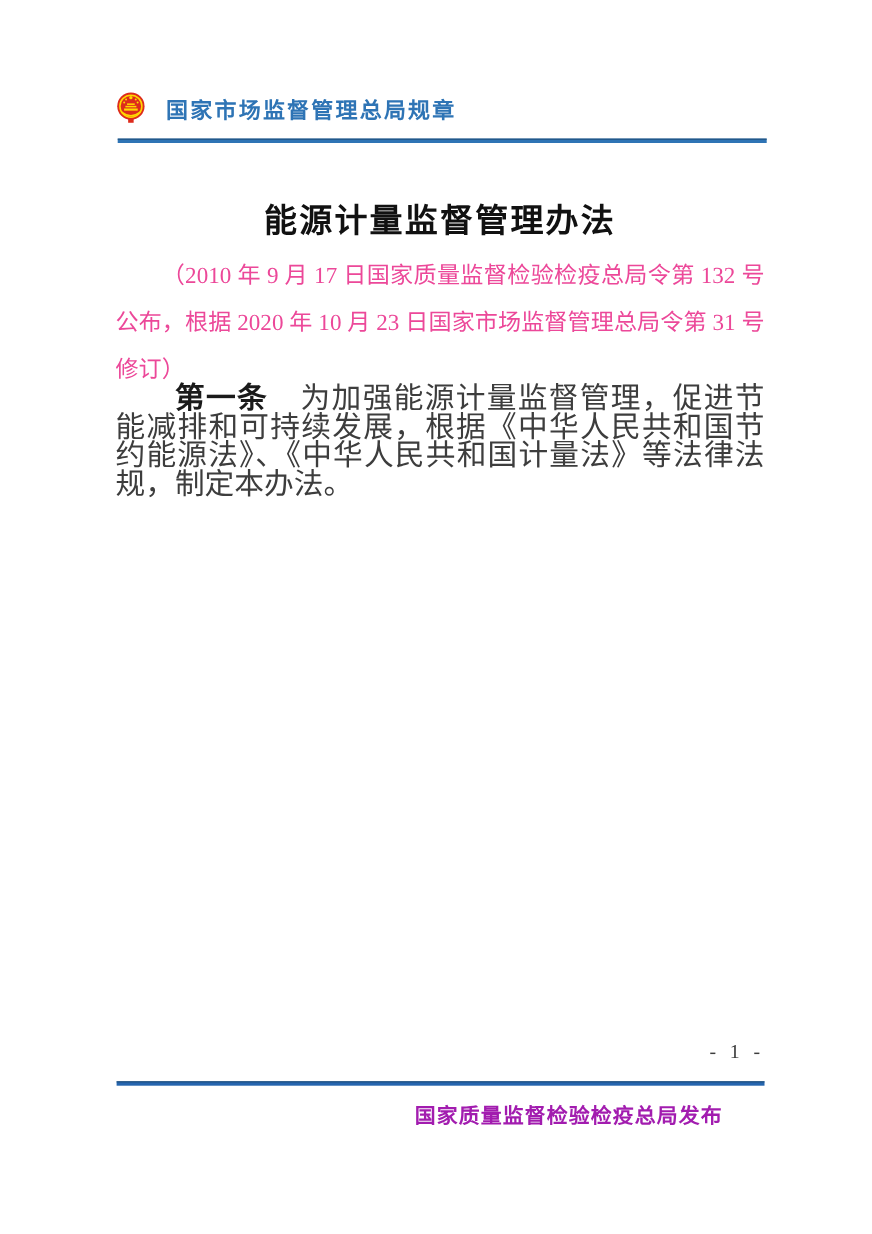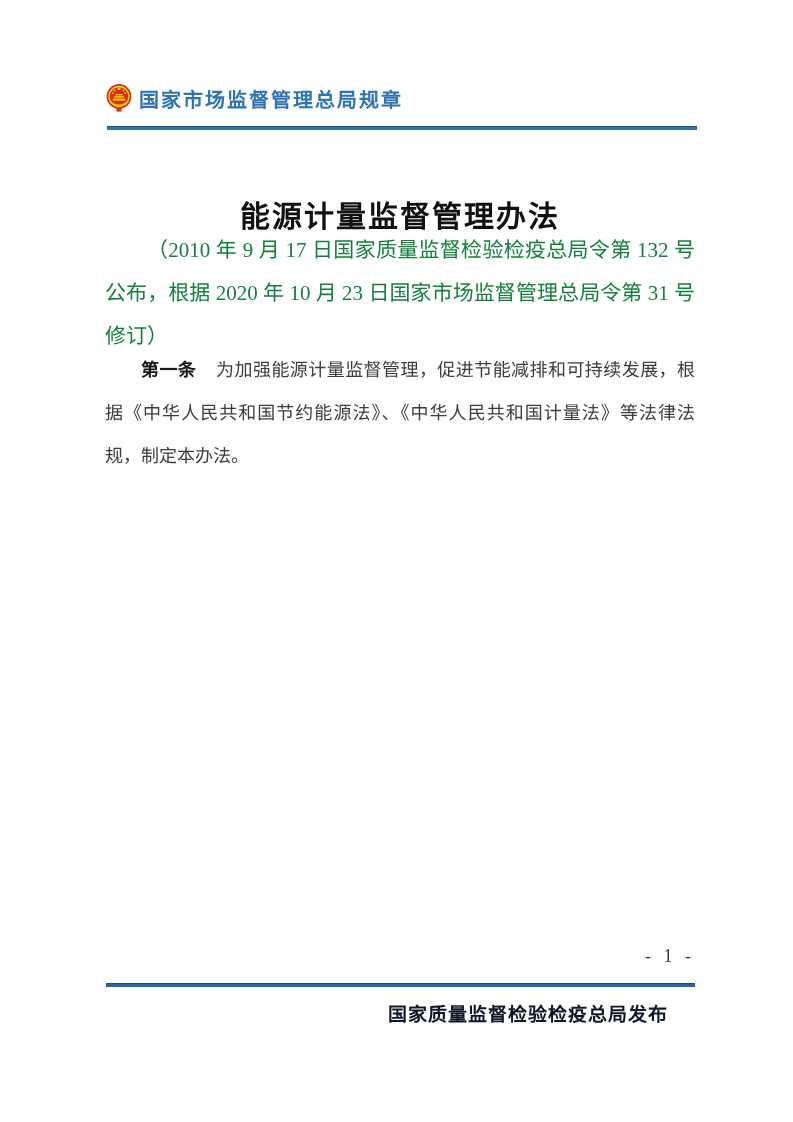--- a/index.html
+++ b/index.html
@@ -7,21 +7,21 @@
     position:relative;
     width:793px;height:1122px;
     margin:0 auto;
     background:#ffffff;
     overflow:hidden;
     font-family:"Liberation Serif","DejaVu Serif",serif;
   }
   
   .header-row{
     position:absolute;top:83px;left:106px;width:592px;
-    display:flex;align-items:center;gap:7px;
+    display:flex;align-items:center;gap:19px;
   }
   .emblem{width:26px;height:30px;flex:0 0 auto;display:block;}
   .header-agency{
     color:#2E74B5;
     font-family:"Liberation Sans","DejaVu Sans",sans-serif;
     font-weight:bold;
     font-size:20px;
     letter-spacing:2px;
     white-space:nowrap;
   }
@@ -31,36 +31,35 @@
     border-top:1px solid #1F4E79;
   }
   
   .doc-title{
     position:absolute;top:176px;left:105px;width:590px;
     text-align:center;
     font-weight:bold;
     font-size:30px;
     letter-spacing:2px;
     color:#111111;
-    margin-top:16px;
   }
   
   .pub-note{
     position:absolute;top:229px;left:105px;width:590px;
     font-size:21px;
     line-height:43px;
-    color:#15803d;
+    color:#ec4899;
     text-indent:2em;
     text-align:justify;
   }
   
   .doc-body{
     position:absolute;top:349px;left:105px;width:590px;
-    font-size:18px;
-    line-height:43px;
+    font-size:27px;
+    line-height:26px;
     color:#3d3d3d;
     text-align:justify;
   }
   .doc-body p{
     margin:0;
     text-indent:2em;
   }
   .article-label{
     font-weight:bold;
     color:#1a1a1a;
@@ -73,22 +72,22 @@
     font-size:18px;
     letter-spacing:4px;
     color:#3d3d3d;
   }
   .footer-rule{
     position:absolute;top:983px;left:106px;width:589px;height:3px;
     background:#2565AE;
     border-top:1px solid #1F4E79;
   }
   .footer-publisher{
-    position:absolute;top:999px;right:125px;
-    color:#0f172a;
+    position:absolute;top:999px;right:136px;
+    color:#a21caf;
     font-family:"Liberation Sans","DejaVu Sans",sans-serif;
     font-weight:bold;
     font-size:19px;
     letter-spacing:1px;
     white-space:nowrap;
   }
 </style>
 </head>
 <body>
 

